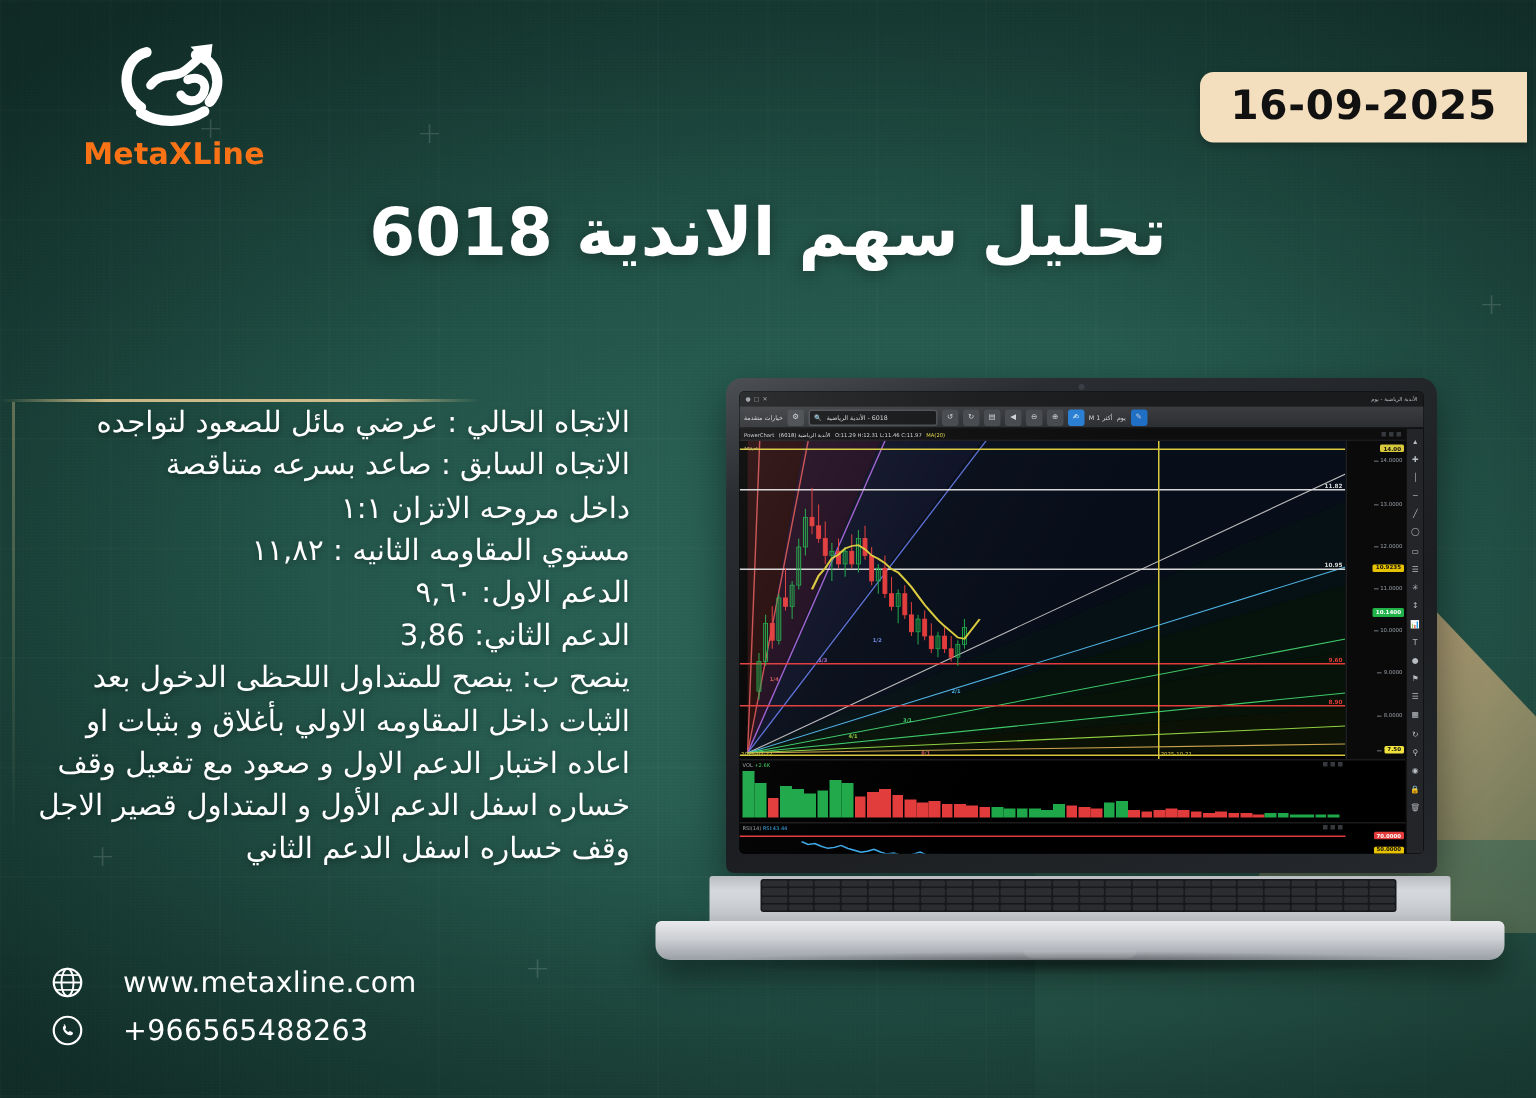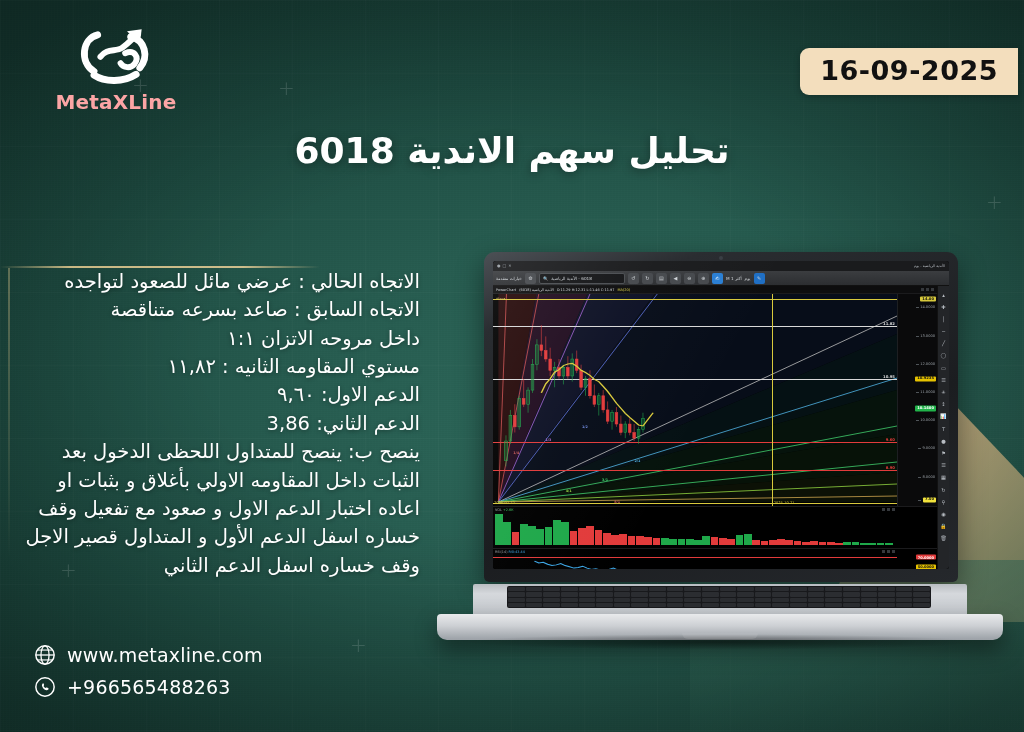--- a/index.html
+++ b/index.html
@@ -57,56 +57,56 @@
   }
   #left-edge-line {
     position:absolute; left:8px; top:268px; width:2px; height:290px;
     background:linear-gradient(to bottom, rgba(200,182,130,.42), rgba(200,182,130,0));
   }
 
   
   #logo { position:absolute; left:36px; top:22px; width:160px; }
   #logo-mark { width:92px; height:66px; margin:0 auto; display:block; }
   #logo-text {
-    text-align:center; color:#fca5a5; font-weight:700; font-size:20px;
+    text-align:center; color:#f97316; font-weight:700; font-size:20px;
     letter-spacing:.2px; margin-top:2px;
   }
 
   
   #date-badge {
     position:absolute; right:6px; top:48px;
     background:#f3debd; color:#111;
     padding:7px 20px 9px 20px;
     border-radius:9px 0 0 9px;
     font-size:27px; font-weight:700; letter-spacing:.5px;
     box-shadow:0 2px 6px rgba(0,0,0,.25);
   }
 
   
   #title {
     position:absolute; top:130px; left:0; width:1024px;
     text-align:center; color:#ffffff;
-    font-size:36px; font-weight:800; direction:rtl;
+    font-size:44px; font-weight:800; direction:rtl;
     text-shadow:0 2px 10px rgba(0,0,0,.35);
     letter-spacing:0px;
   }
 
   
   #analysis {
     position:absolute; right:604px; top:268px; width:398px;
     direction:rtl; text-align:right; color:#fff;
     font-size:19.5px; line-height:1.455;
     text-shadow:0 1px 4px rgba(0,0,0,.38);
   }
   #analysis .ln { display:block; white-space:nowrap; }
   #analysis .wrap { white-space:normal; }
 
   
   #footer { position:absolute; left:34px; bottom:24px; color:#fff; }
-  .foot-row { display:flex; align-items:center; gap:11px; margin-bottom:10px; }
+  .foot-row { display:flex; align-items:center; gap:26px; margin-bottom:10px; }
   .foot-row .txt { font-size:19px; font-weight:500; letter-spacing:.2px; }
   .foot-ico { width:22px; height:22px; flex:0 0 22px; }
 
   
   #laptop { position:absolute; left:437px; top:252px; width:566px; height:400px; }
 
   #lid {
     position:absolute; left:47px; top:0; width:474px; height:330px;
     background:linear-gradient(160deg,#4c5055 0%,#2a2d31 16%,#1b1d20 60%,#25282c 100%);
     border-radius:11px 11px 5px 5px;

